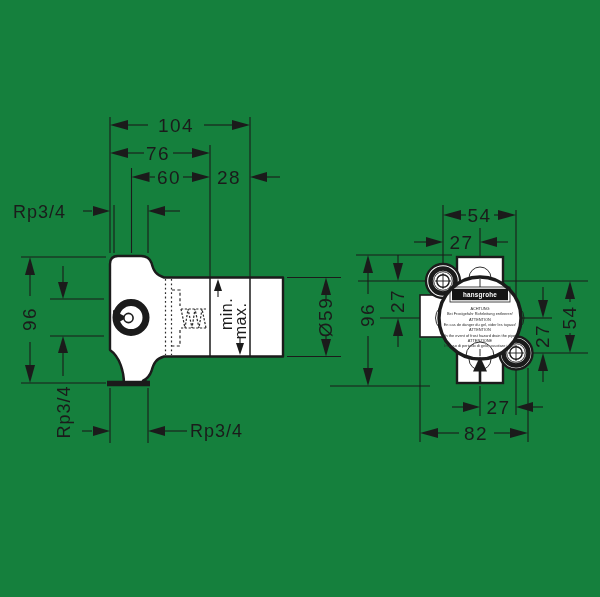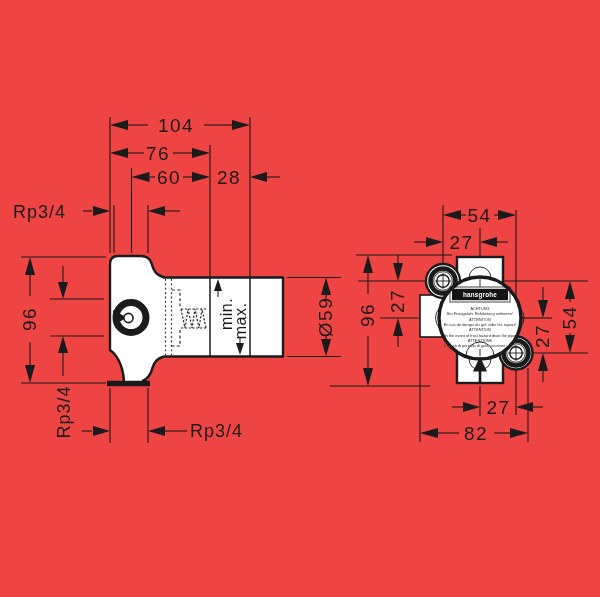--- a/index.html
+++ b/index.html
@@ -1,16 +1,16 @@
 <!DOCTYPE html>
 <html><head>
 <meta charset="utf-8">
 <style>
   html,body{margin:0;padding:0;background:#ffffff;}
-  .stage{position:relative;width:600px;height:597px;background:#ef4444;overflow:hidden;
+  .stage{position:relative;width:600px;height:597px;background:#15803d;overflow:hidden;
          font-family:"Liberation Sans", sans-serif;}
   svg{display:block;}
   text{fill:#1b1b1b;}
   .dim-text{font-size:19px;letter-spacing:1.5px;}
   .dim-text-sm{font-size:18px;letter-spacing:1px;}
   .minmax-text{font-size:16px;letter-spacing:0.5px;}
   .brand-text{font-size:6.3px;font-weight:bold;fill:#ffffff;letter-spacing:0.2px;}
   .warn-text{font-size:3.9px;fill:#2a2a2a;}
   .ln{stroke:#1b1b1b;stroke-width:1.1;fill:none;}
   .ln-thin{stroke:#1b1b1b;stroke-width:0.9;fill:none;}

